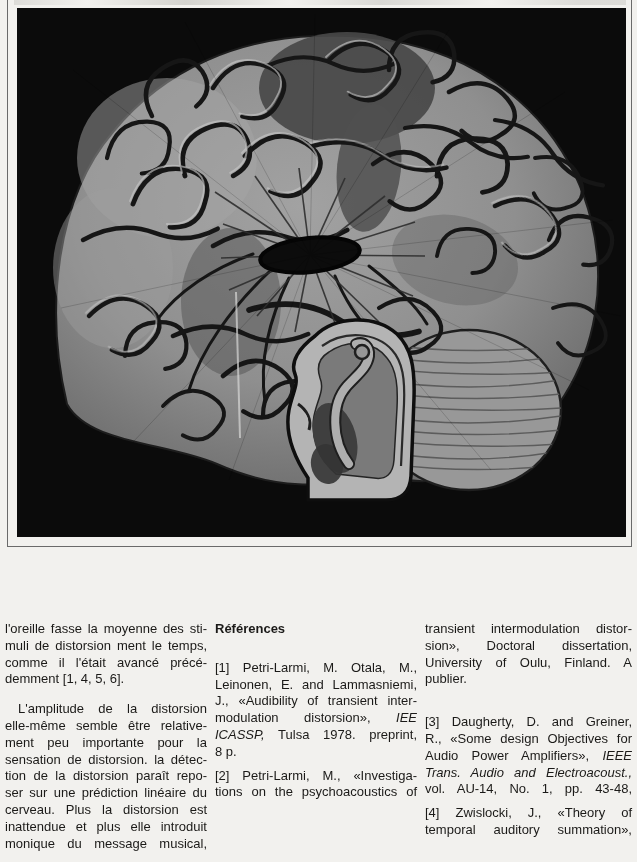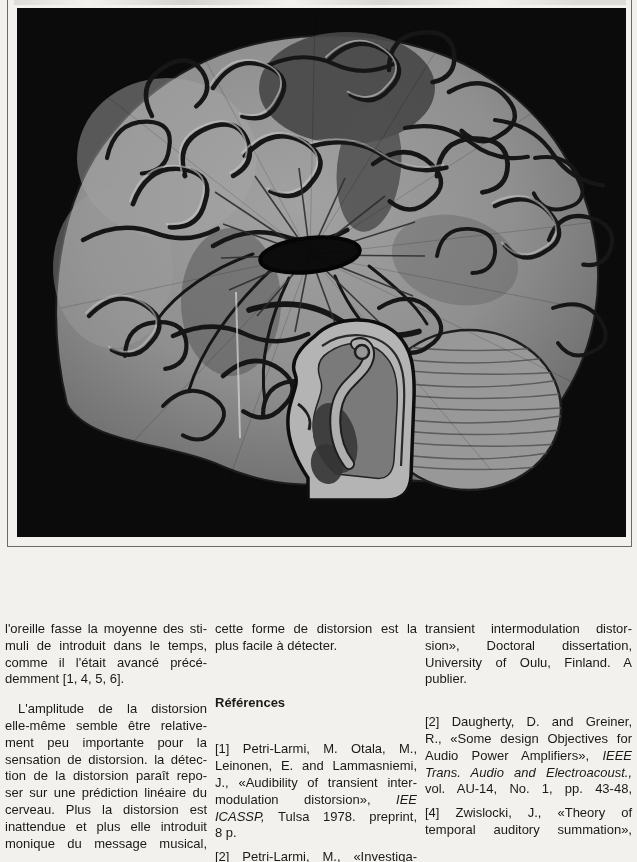--- a/index.html
+++ b/index.html
@@ -35,21 +35,21 @@
     grid-template-columns:202px 202px 207px;
     column-gap:8px;
     font-size:13px;line-height:16.8px;
     color:#1b1a18;
   }
   .col{min-width:0;}
   .block{margin:0;}
   .block+.block{margin-top:13px;}
   .block+.heading{margin-top:40px;}
   .para+.ref{margin-top:26px;}
-  .heading+.ref{margin-top:30px;}
+  .heading+.ref{margin-top:22px;}
   .ref+.ref{margin-top:7px;}
   .heading{font-weight:bold;}
   .line{text-align:justify;text-align-last:justify;}
   .line.lastline{text-align-last:left;}
   .para.indent .line:first-child{text-indent:13px;}
 </style>
 </head>
 <body>
 
 <div class="page">
@@ -210,41 +210,37 @@
         <path d="M281 396 C290 402 295 412 292 422" fill="none" stroke="#1f1f1f" stroke-width="3"></path>
         <path d="M284 402 C290 407 292 413 290 419" fill="none" stroke="#b8b8b8" stroke-width="1.5"></path>
       </g>
     </svg>
   </div>
 
   <div class="text-area">
     <div class="col">
         <div class="block para">
           <div class="line">l'oreille fasse la moyenne des sti-</div>
-          <div class="line">muli de introduit dans le temps,</div>
+          <div class="line">muli de distorsion ment le temps,</div>
           <div class="line">comme il l'était avancé précé-</div>
           <div class="line lastline">demment [1, 4, 5, 6].</div>
         </div>
         <div class="block para indent">
           <div class="line">L'amplitude de la distorsion</div>
           <div class="line">elle-même semble être relative-</div>
           <div class="line">ment peu importante pour la</div>
           <div class="line">sensation de distorsion. la détec-</div>
           <div class="line">tion de la distorsion paraît repo-</div>
           <div class="line">ser sur une prédiction linéaire du</div>
           <div class="line">cerveau. Plus la distorsion est</div>
           <div class="line">inattendue et plus elle introduit</div>
           <div class="line">monique du message musical,</div>
         </div>
       </div>
     <div class="col">
-        <div class="block para">
-          <div class="line">cette forme de distorsion est la</div>
-          <div class="line lastline">plus facile à détecter.</div>
-        </div>
         <div class="block heading">Références</div>
         <div class="block ref">
           <div class="line">[1] Petri-Larmi, M. Otala, M.,</div>
           <div class="line">Leinonen, E. and Lammasniemi,</div>
           <div class="line">J., «Audibility of transient inter-</div>
           <div class="line">modulation distorsion», <i>IEE</i></div>
           <div class="line"><i>ICASSP,</i> Tulsa 1978. preprint,</div>
           <div class="line lastline">8 p.</div>
         </div>
         <div class="block ref">
@@ -253,21 +249,21 @@
         </div>
       </div>
     <div class="col">
         <div class="block para">
           <div class="line">transient intermodulation distor-</div>
           <div class="line">sion», Doctoral dissertation,</div>
           <div class="line">University of Oulu, Finland. A</div>
           <div class="line lastline">publier.</div>
         </div>
         <div class="block ref">
-          <div class="line">[2] Daugherty, D. and Greiner,</div>
+          <div class="line">[3] Daugherty, D. and Greiner,</div>
           <div class="line">R., «Some design Objectives for</div>
           <div class="line">Audio Power Amplifiers», <i>IEEE</i></div>
           <div class="line"><i>Trans. Audio and Electroacoust.,</i></div>
           <div class="line">vol. AU-14, No. 1, pp. 43-48,</div>
         </div>
         <div class="block ref">
           <div class="line">[4] Zwislocki, J., «Theory of</div>
           <div class="line">temporal auditory summation»,</div>
         </div>
       </div>

